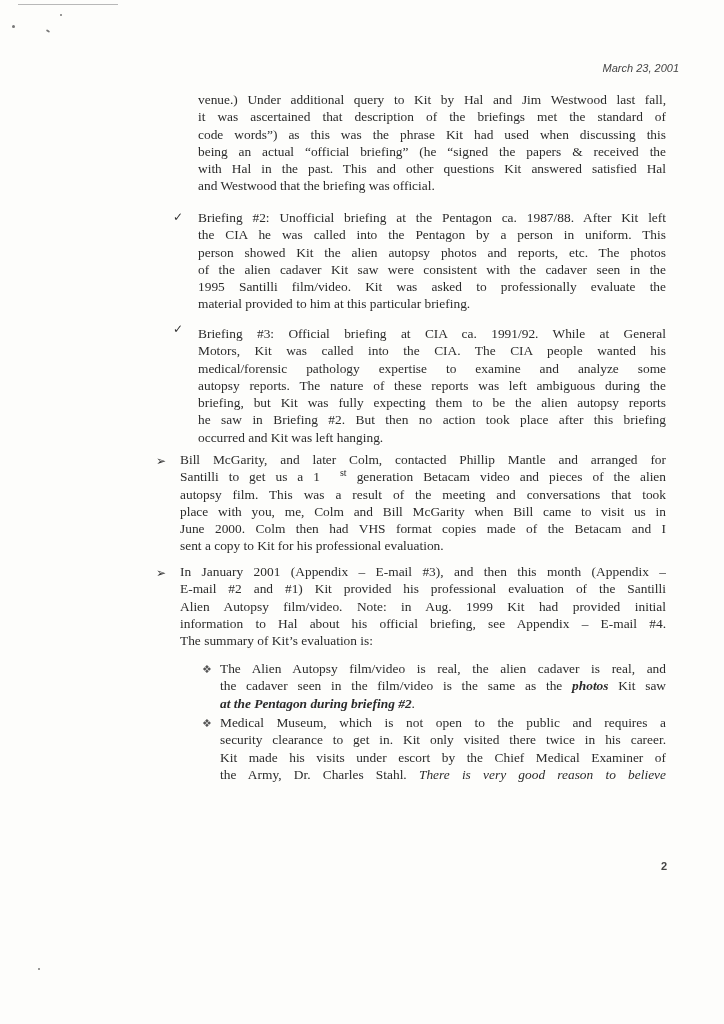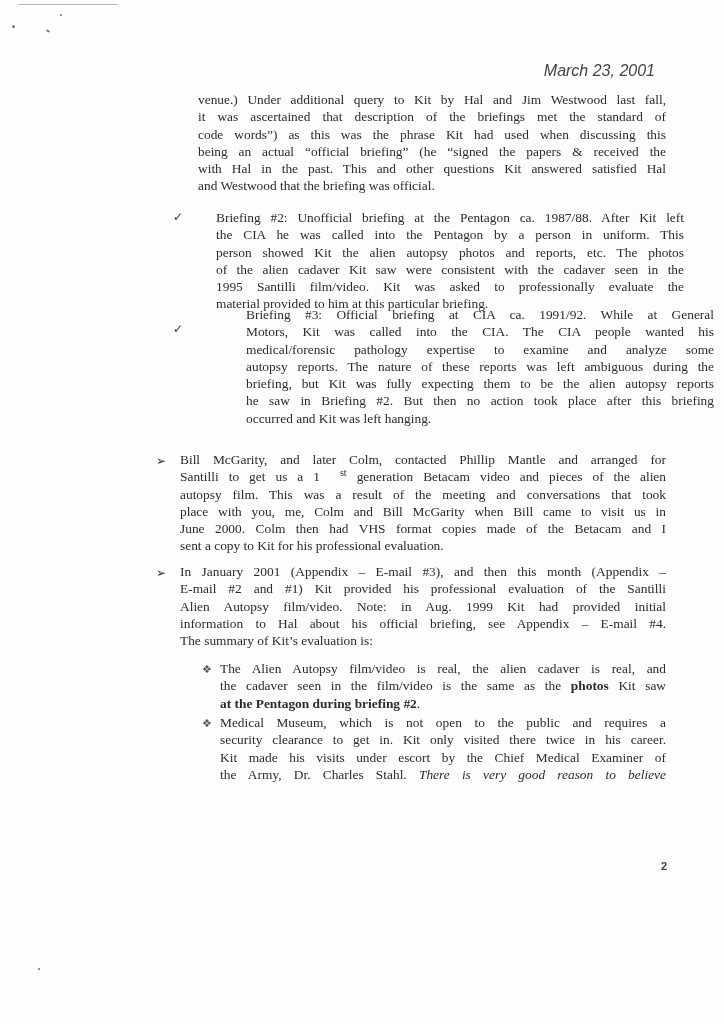--- a/index.html
+++ b/index.html
@@ -10,44 +10,44 @@
     overflow: hidden;
     font-family: "Liberation Serif", serif;
     color: #2b2b2b;
   }
   .scan-line {
     position: absolute; left: 18px; top: 4px; width: 100px; height: 1px;
     background: #b8b8b8;
   }
   .speck { position: absolute; background: #777; border-radius: 50%; }
   .date {
-    position: absolute; right: 69px; top: 62px;
+    position: absolute; right: 45px; top: 62px;
     font-family: "Liberation Sans", sans-serif;
-    font-style: italic; font-size: 16px; color: #444;
+    font-style: italic; font-size: 11px; color: #444;
   }
   .para {
     position: absolute;
     font-size: 13.4px; line-height: 17.3px;
     text-align: justify;
     text-align-last: left;
   }
   .line { display: block; white-space: nowrap; text-align: justify; text-align-last: justify; }
   .line.last { text-align-last: left; }
   .bullet {
     position: absolute; font-size: 13px; color: #333;
   }
   .check { font-family: "DejaVu Sans", sans-serif; font-size: 12px; }
   .arrow { font-family: "DejaVu Sans", sans-serif; font-size: 12px; }
   .diamond { font-family: "DejaVu Sans", sans-serif; font-size: 11px; color: #555; }
   .page-num {
     position: absolute; left: 661px; top: 860px;
     font-family: "Liberation Sans", sans-serif; font-weight: bold; font-size: 11px; color: #444;
   }
   em { font-style: italic; }
-  b.bi { font-weight: bold; }
+  b.bi { font-style: italic; font-weight: bold; }
   sup { font-size: 10px; line-height: 0; margin-left: 20px; }
 </style>
 </head>
 <body>
 
 <div class="scan-line"></div>
 <div class="speck" style="left:12px;top:25px;width:3px;height:3px;"></div>
 <div class="speck" style="left:46px;top:30px;width:4px;height:2px;transform:rotate(30deg);"></div>
 <div class="speck" style="left:60px;top:14px;width:2px;height:2px;"></div>
 <div class="speck" style="left:38px;top:968px;width:2px;height:2px;"></div>
@@ -57,31 +57,31 @@
 <div class="para" style="left:198px; top:91px; width:468px;">
   <span class="line">venue.)  Under additional query to Kit by Hal and Jim Westwood last fall,</span>
   <span class="line">it was ascertained that description of the briefings met the standard of</span>
   <span class="line">code words”) as this was the phrase Kit had used when discussing this</span>
   <span class="line">being an actual “official briefing” (he “signed the papers &amp; received the</span>
   <span class="line">with Hal in the past.  This and other questions Kit answered satisfied Hal</span>
   <span class="line last">and Westwood that the briefing was official.</span>
 </div>
 
 <span class="bullet check" style="left:173px; top:210px;">✓</span>
-<div class="para" style="left:216px; top:209px; width:468px;">
+<div class="para" style="left:198px; top:209px; width:468px;">
   <span class="line">Briefing #2: Unofficial briefing at the Pentagon ca. 1987/88.  After Kit left</span>
   <span class="line">the CIA he was called into the Pentagon by a person in uniform.  This</span>
   <span class="line">person showed Kit the alien autopsy photos and reports, etc.  The photos</span>
   <span class="line">of the alien cadaver Kit saw were consistent with the cadaver seen in the</span>
   <span class="line">1995 Santilli film/video.  Kit was asked to professionally evaluate the</span>
   <span class="line last">material provided to him at this particular briefing.</span>
 </div>
 
 <span class="bullet check" style="left:173px; top:322px;">✓</span>
-<div class="para" style="left:198px; top:306px; width:468px;margin-left:48px;">
+<div class="para" style="left:198px; top:325px; width:468px;">
   <span class="line">Briefing #3: Official briefing at CIA ca. 1991/92.   While at General</span>
   <span class="line">Motors, Kit was called into the CIA.  The CIA people wanted his</span>
   <span class="line">medical/forensic pathology expertise to examine and analyze some</span>
   <span class="line">autopsy reports.  The nature of these reports was left ambiguous during the</span>
   <span class="line">briefing, but Kit was fully expecting them to be the alien autopsy reports</span>
   <span class="line">he saw in Briefing #2.  But then no action took place after this briefing</span>
   <span class="line last">occurred and Kit was left hanging.</span>
 </div>
 
 <span class="bullet arrow" style="left:156px; top:454px;">➢</span>

